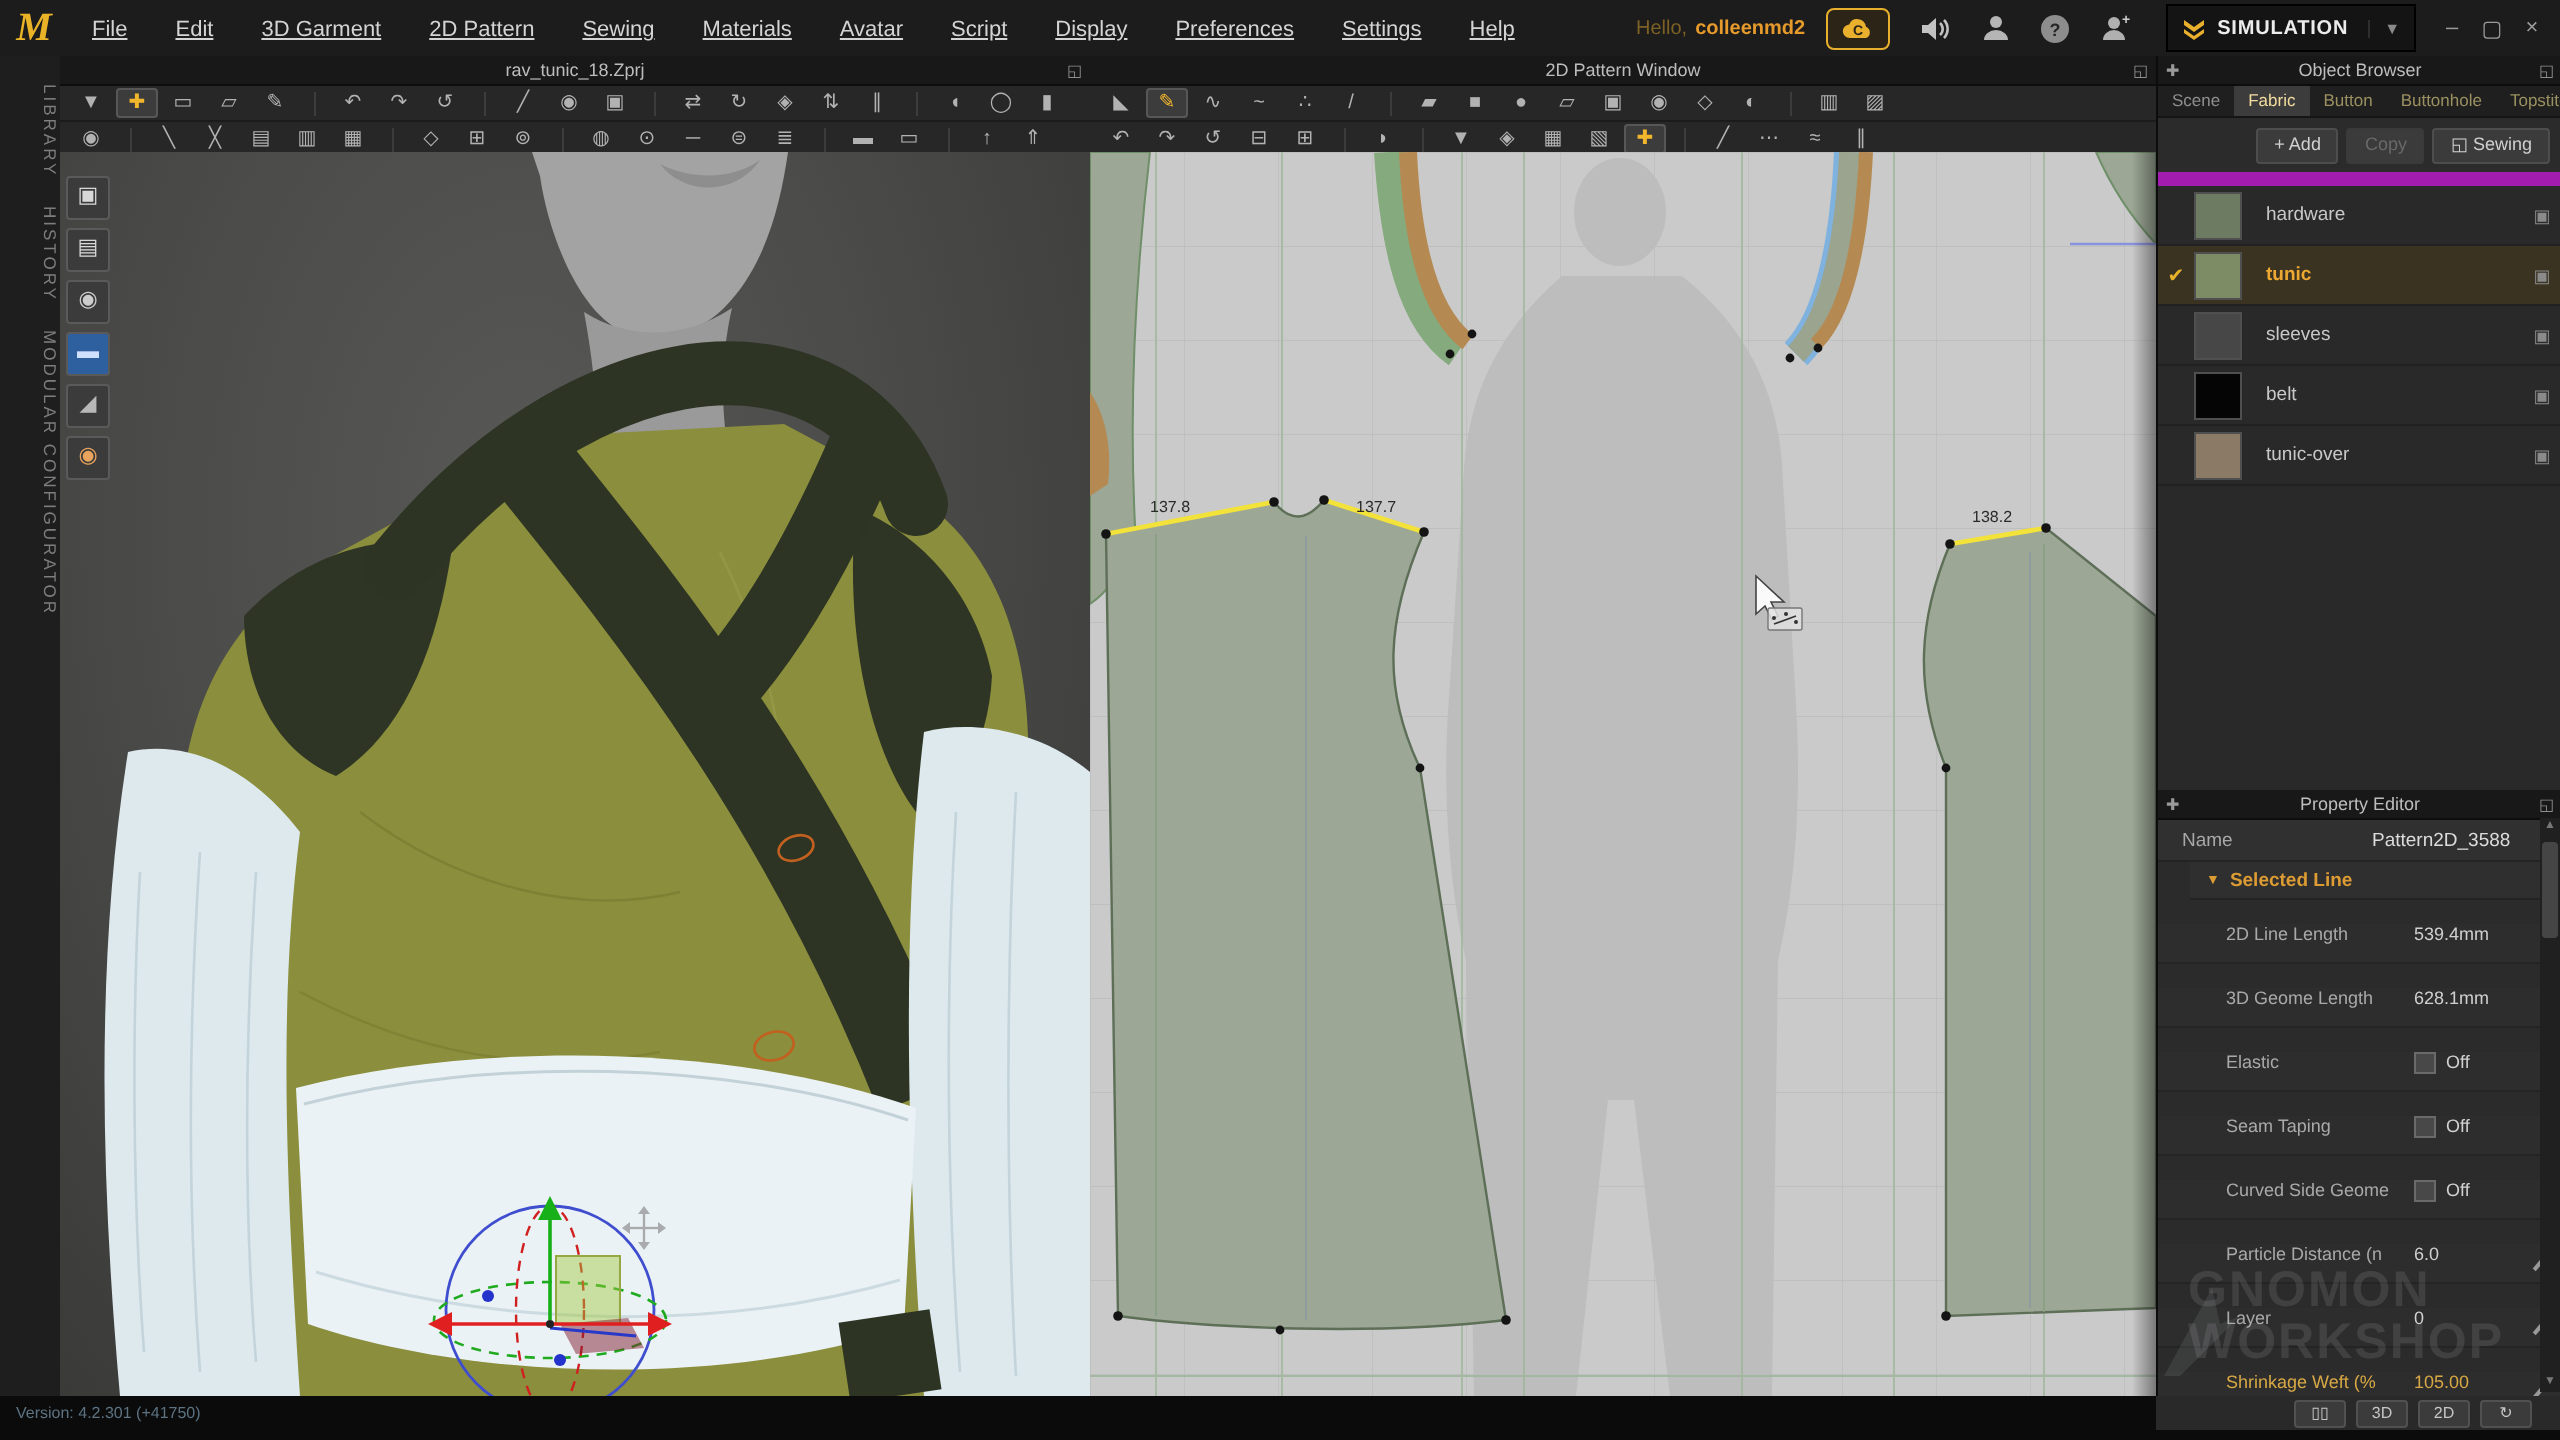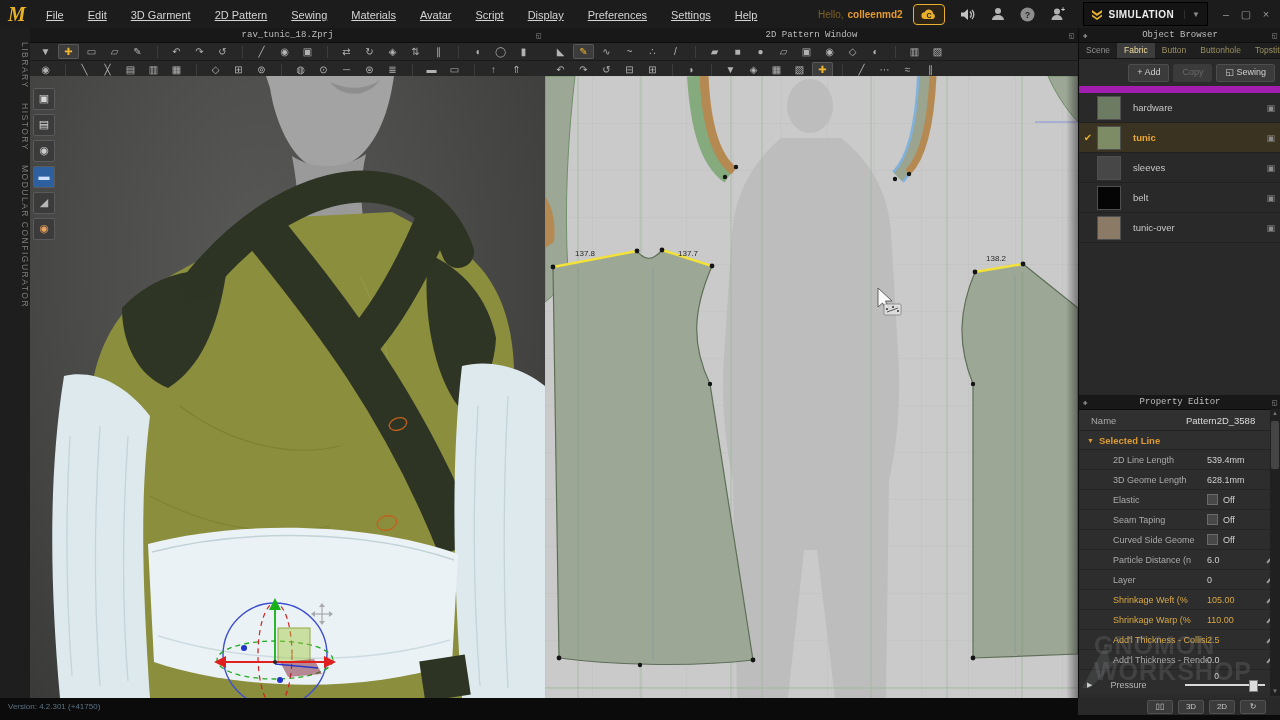--- a/index.html
+++ b/index.html
@@ -19,21 +19,21 @@
   .simbox{background:#141414;border:1px solid #000;height:22px;display:flex;align-items:center;
           padding:0 7px;margin:0 8px;}
   .simlabel{color:#ececec;font-size:10px;font-weight:bold;letter-spacing:.4px;margin:0 10px 0 6px;}
   .simcaret{color:#8a8a8a;font-size:8px;border-left:1px solid #2e2e2e;padding-left:7px;}
   .winctl{color:#9b9b9b;font-size:11px;width:20px;text-align:center;}
   
   #rail{position:absolute;left:0;top:28px;width:30px;bottom:22px;background:#1e1e1e;border-right:1px solid #111;}
   .vlabel{writing-mode:vertical-rl;color:#7e7e7e;font-size:8.5px;letter-spacing:1.5px;display:block;margin:14px auto 0 auto;text-align:center;width:100%;}
   
   .ptitle{height:14px;background:#181818;color:#bdbdbd;font-size:9px;text-align:center;line-height:14px;
-          position:relative;border-bottom:1px solid #0d0d0d;font-family:Liberation Mono, monospace;}
+          position:relative;border-bottom:1px solid #0d0d0d;}
   .detach{position:absolute;right:4px;top:1px;color:#8d8d8d;font-size:8px;}
   .pin{position:absolute;left:4px;top:1px;color:#9a9a9a;font-size:8px;}
   .trow{height:17px;background:#272727;display:flex;align-items:center;padding-left:5px;border-bottom:1px solid #1b1b1b;overflow:hidden;}
   .tbtn{min-width:21px;height:15px;line-height:15px;text-align:center;color:#b2b2b2;font-size:10px;margin-right:2px;border-radius:2px;}
   .tbtn.act{color:#f2b62c;background:#3c3c3c;box-shadow:inset 0 0 0 1px #575757;}
   .tsep{width:7px;height:12px;border-right:1px solid #3c3c3c;margin-right:8px;}
   
   #panel3d{position:absolute;left:30px;top:28px;width:515px;height:670px;background:#2a2a2a;}
   #canvas3d{position:absolute;left:0;top:48px;width:515px;height:622px;
             background:radial-gradient(ellipse at 45% 30%,#585856 0%,#4b4b49 45%,#373735 100%);}
@@ -56,23 +56,23 @@
   .frow.sel{background:#3a3322;}
   .fchk{width:18px;color:#e8b32a;font-size:10px;text-align:center;}
   .fsw{width:22px;height:22px;border:1px solid #4f4f4f;margin-right:12px;}
   .fname{flex:1;font-size:9.5px;color:#c8c8c8;}
   .frow.sel .fname{color:#eda832;font-weight:bold;}
   .fsave{width:20px;color:#8a8a8a;font-size:9px;text-align:center;}
   #pe{position:absolute;left:0;top:367px;width:202px;bottom:0;background:#2b2b2b;}
   #namerow{height:20px;background:#303030;border-bottom:1px solid #232323;display:flex;align-items:center;}
   .nlbl{font-size:9.5px;color:#a8a8a8;margin-left:12px;width:95px;}
   .nval{font-size:9.5px;color:#dcdcdc;}
-  .sechdr{height:18px;background:#2f2f2f;border-bottom:1px solid #232323;display:flex;align-items:center;color:#dc9b33;font-size:9.5px;font-weight:bold;}
+  .sechdr{height:18px;background:#2f2f2f;border-bottom:1px solid #232323;display:flex;align-items:center;color:#dc9b33;font-size:9.5px;font-weight:bold;margin-left:16px;}
   .sechdr .tri{margin:0 5px 0 8px;font-size:7px;}
-  .prow{height:19px;display:flex;align-items:center;border-bottom:1px solid #242424;background:#2d2d2d;position:relative;}
+  .prow{height:19px;display:flex;border-bottom:1px solid #242424;background:#2d2d2d;position:relative;margin-top:12px;}
   .plbl{font-size:9px;color:#a9a9a9;margin-left:34px;width:94px;white-space:nowrap;overflow:hidden;}
   .pval{font-size:9px;color:#d0d0d0;}
   .acc{color:#d8a844;}
   .pchk{width:9px;height:9px;background:#484848;border:1px solid #6a6a6a;margin-right:5px;}
   .wrench{position:absolute;right:10px;top:5px;width:2px;height:9px;background:#999;transform:rotate(40deg);}
   .wrench:after{content:'';position:absolute;top:-6px;left:-2px;width:4px;height:4px;border:1.5px solid #999;border-radius:50%;border-top-color:transparent;}
   #pressure{height:24px;background:#2d2d2d;display:flex;align-items:flex-end;position:relative;}
   .presslbl{font-size:9px;color:#b5b5b5;margin:0 0 4px 14px;flex:1;}
   .presstri{color:#cccccc;font-size:7px;margin:0 4px 5px 8px;}
   #pressval{position:absolute;right:62px;top:1px;font-size:8.5px;color:#cfcfcf;}

